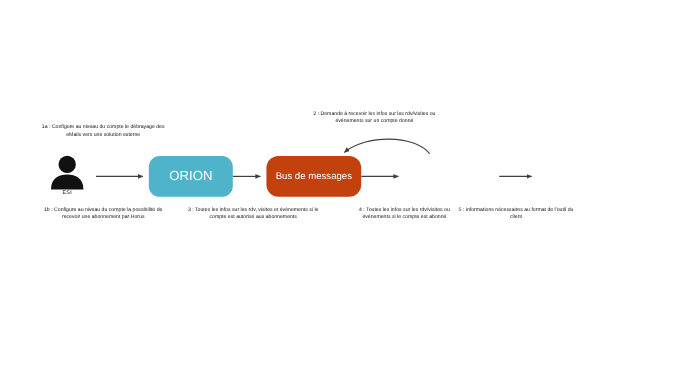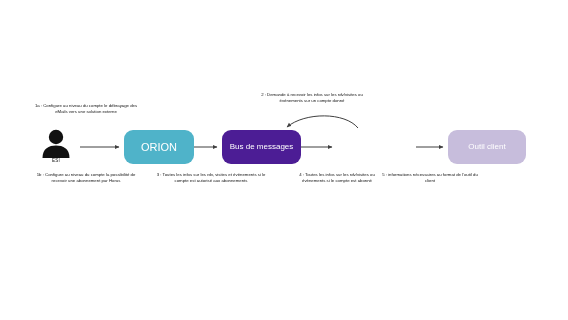--- a/index.html
+++ b/index.html
@@ -140,28 +140,25 @@
       <circle cx="21" cy="10" r="7.2" fill="#111111"></circle>
       <path d="M7.5 31 C7.5 21.5, 14 18.5, 21 18.5 C28 18.5, 34.5 21.5, 34.5 31 Z" fill="#111111"></path>
     </svg>
     <div class="actor-caption">ESI</div>
   </div>
 
   <div class="node" id="node-orion" style="background:#4fb3c9;">
     <span class="node-label">ORION</span>
   </div>
 
-  <div class="node" id="node-bus" style="background:#4c1d95;">
+  <div class="node" id="node-bus" style="background:#c2410c;border-radius:10px;">
     <span class="node-label">Bus de messages</span>
   </div>
 
 
-  <div class="node" id="node-outil" style="background:#c7bddc;">
-    <span class="node-label">Outil client</span>
-  </div>
 
   <div class="note" id="note-1a">1a : Configure au niveau du compte le débrayage des eMails vers une solution externe</div>
 
   <div class="note" id="note-1b">1b : Configure au niveau du compte la possibilité de recevoir une abonnement par Horus</div>
 
   <div class="note" id="note-2">2 : Demande à recevoir les infos sur les rdv/visites ou événements sur un compte donné</div>
 
   <div class="note" id="note-3">3 : Toutes les infos sur les rdv, visites et évènements si le compte est autorisé aux abonnements</div>
 
   <div class="note" id="note-4">4 : Toutes les infos sur les rdv/visites ou évènements si le compte est abonné</div>

